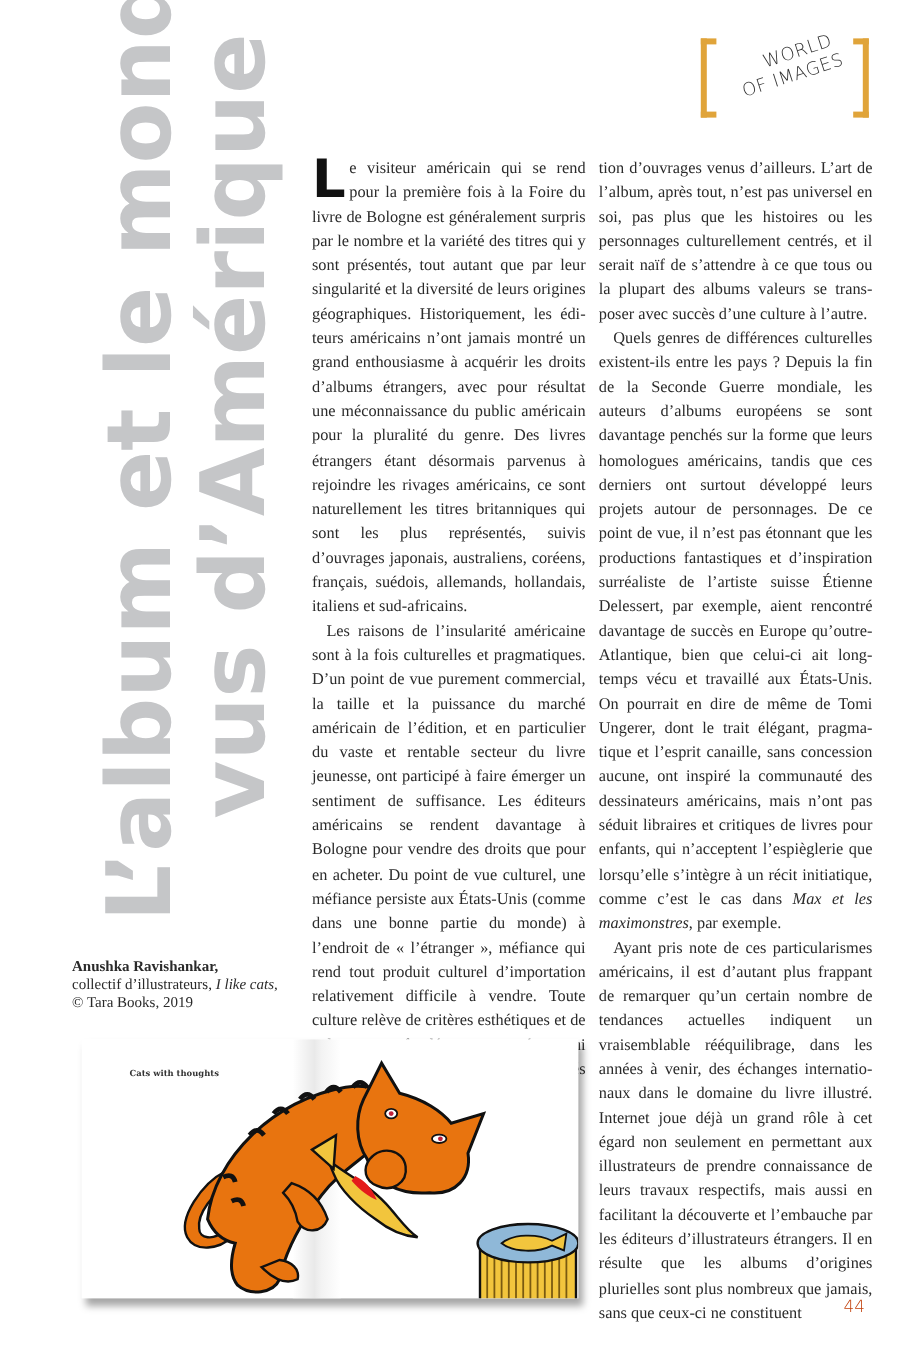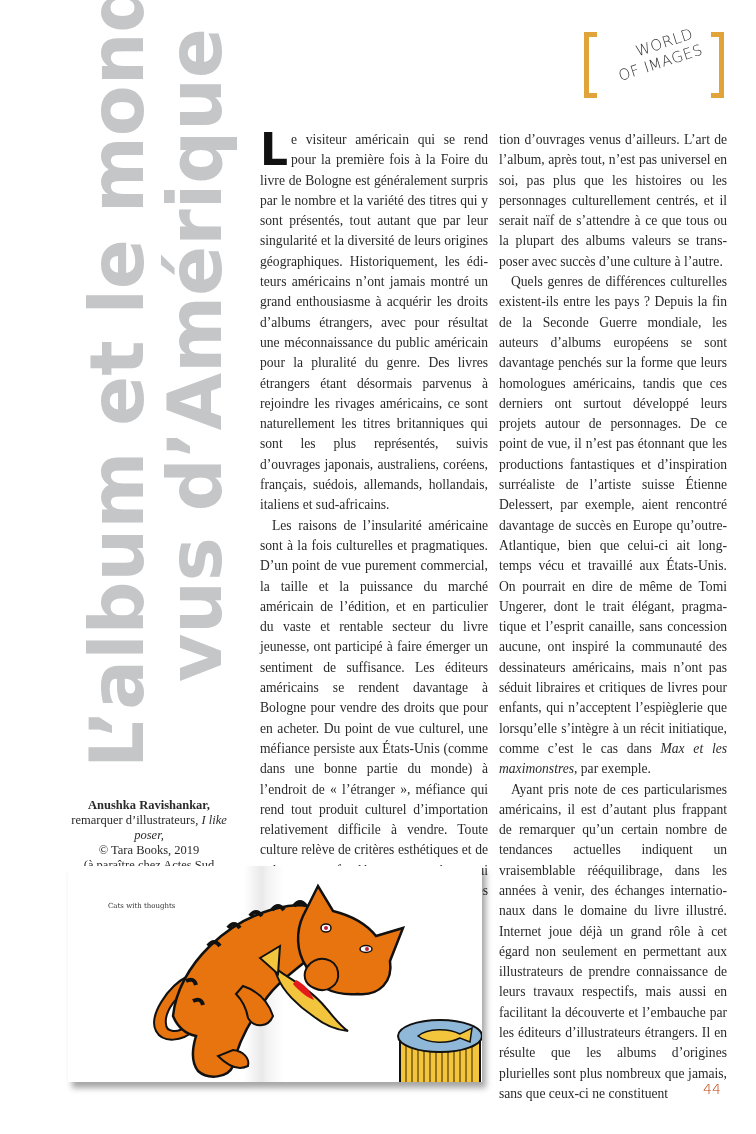--- a/index.html
+++ b/index.html
@@ -15,37 +15,37 @@
   .tag-text .l2 { display: block; padding-left: 6px; }
 
   
   .title-wrap { position: absolute; left: 78px; top: 28px; width: 170px; height: 740px; }
   .title-rot { position: absolute; left: 0; top: 0; width: 740px; height: 170px; transform-origin: 0 0; transform: translate(0, 740px) rotate(-90deg); }
   .title-line { display: block; font-family: "DejaVu Sans", sans-serif; font-weight: bold; color: #c5c6c8; font-size: 74px; line-height: 78px; white-space: nowrap; }
   .title-line.l1 { text-align: left; }
   .title-line.l2 { text-align: right; padding-right: 0; }
 
   
-  .caption { position: absolute; left: 60px; top: 798px; width: 178px; text-align: center; font-size: 12.5px; line-height: 15px; color: #2a2a2a; }
+  .caption { position: absolute; left: 60px; top: 798px; width: 178px; text-align: left; font-size: 12.5px; line-height: 15px; color: #2a2a2a; }
   .caption .author { font-weight: bold; }
   .caption i { font-style: italic; }
 
   
   .col { position: absolute; top: 130px; width: 228px; font-size: 13.6px; line-height: 20.3px; text-align: justify; hyphens: manual; }
   .col p { margin: 0; text-indent: 12px; }
   .col p.first { text-indent: 0; }
   .col1 { left: 260px; }
   .col2 { left: 499px; }
   .dropcap { float: left; font-family: "DejaVu Sans", sans-serif; font-weight: bold; font-size: 44px; line-height: 34px; margin: 3px 3px -2px 0; color: #111; }
   .col i { font-style: italic; }
 
   
   .illustration { position: absolute; left: 68px; top: 866px; width: 414px; height: 216px; background: #fff; box-shadow: 4px 6px 6px rgba(0,0,0,0.35); overflow: hidden; }
   .gutter { position: absolute; left: 176px; top: 0; width: 40px; height: 100%; background: linear-gradient(to right, #ffffff 0%, #e9e9e9 45%, #f3f3f3 60%, #ffffff 100%); }
-  .ill-caption { position: absolute; left: 40px; top: 36px; font-size: 7px; color: #333; font-family: "DejaVu Serif", serif; }
+  .ill-caption { position: absolute; left: 40px; top: 24px; font-size: 7px; color: #333; font-family: "DejaVu Serif", serif; font-weight: bold; }
   .ill-svg { position: absolute; left: 0; top: 0; width: 414px; height: 216px; }
 
   .page-number { position: absolute; left: 703px; top: 1081px; font-family: "DejaVu Sans", sans-serif; font-weight: 200; font-size: 14px; color: #c2410c; }
 </style>
 </head>
 <body>
 
 <div class="section-tag">
   <div class="bracket left"></div>
   <div class="tag-text">
@@ -57,23 +57,22 @@
 
 <div class="title-wrap">
   <div class="title-rot">
     <span class="title-line l1">L’album et le monde,</span>
     <span class="title-line l2">vus d’Amérique</span>
   </div>
 </div>
 
 <div class="caption">
   <div class="author">Anushka Ravishankar,</div>
-  <div><span>remarquer d’illustrateurs, </span><i>I like poser,</i></div>
+  <div><span>collectif d’illustrateurs, </span><i>I like cats,</i></div>
   <div>© Tara Books, 2019</div>
-  <div>(à paraître chez Actes Sud Jeunesse)</div>
 </div>
 
 <div class="col col1">
   <p class="first"><span class="dropcap">L</span><span>e visiteur américain qui se rend pour la première fois à la Foire du livre de Bologne est généralement surpris par le nombre et la variété des titres qui y sont présentés, tout autant que par leur sin­gularité et la diversité de leurs origines géographiques. Historiquement, les édi­teurs américains n’ont jamais montré un grand enthousiasme à acquérir les droits d’albums étrangers, avec pour résultat une méconnaissance du public américain pour la pluralité du genre. Des livres étrangers étant désormais par­venus à rejoindre les rivages américains, ce sont naturellement les titres britan­niques qui sont les plus représentés, suivis d’ouvrages japonais, australiens, coréens, français, suédois, allemands, hollandais, italiens et sud-africains.</span></p>
   <p>Les raisons de l’insularité américaine sont à la fois culturelles et pragmatiques. D’un point de vue purement commer­cial, la taille et la puissance du marché américain de l’édition, et en particulier du vaste et rentable secteur du livre jeunesse, ont participé à faire émerger un sentiment de suffisance. Les édi­teurs américains se rendent davantage à Bologne pour vendre des droits que pour en acheter. Du point de vue cultu­rel, une méfiance persiste aux États-Unis (comme dans une bonne partie du monde) à l’endroit de « l’étranger », méfiance qui rend tout produit culturel d’importation relativement difficile à vendre. Toute culture relève de critères esthétiques et de valeurs profondément ancrés, qui influencent inévitablement les volontés d’entreprendre la publica-</p>
 </div>
 
 <div class="col col2">
   <p class="first">tion d’ouvrages venus d’ailleurs. L’art de l’album, après tout, n’est pas universel en soi, pas plus que les histoires ou les personnages culturellement centrés, et il serait naïf de s’attendre à ce que tous ou la plupart des albums valeurs se trans­poser avec succès d’une culture à l’autre.</p>
   <p><span>Quels genres de différences culturelles existent-ils entre les pays ? Depuis la fin de la Seconde Guerre mondiale, les auteurs d’albums européens se sont davantage penchés sur la forme que leurs homologues américains, tandis que ces derniers ont surtout développé leurs projets autour de personnages. De ce point de vue, il n’est pas étonnant que les productions fantastiques et d’inspira­tion surréaliste de l’artiste suisse Étienne Delessert, par exemple, aient rencontré davantage de succès en Europe qu’outre-Atlantique, bien que celui-ci ait long­temps vécu et travaillé aux États-Unis. On pourrait en dire de même de Tomi Ungerer, dont le trait élégant, pragma­tique et l’esprit canaille, sans concession aucune, ont inspiré la communauté des dessinateurs américains, mais n’ont pas séduit libraires et critiques de livres pour enfants, qui n’acceptent l’espièglerie que lorsqu’elle s’intègre à un récit initia­tique, comme c’est le cas dans </span><i>Max et les maximonstres</i><span>, par exemple.</span></p>

